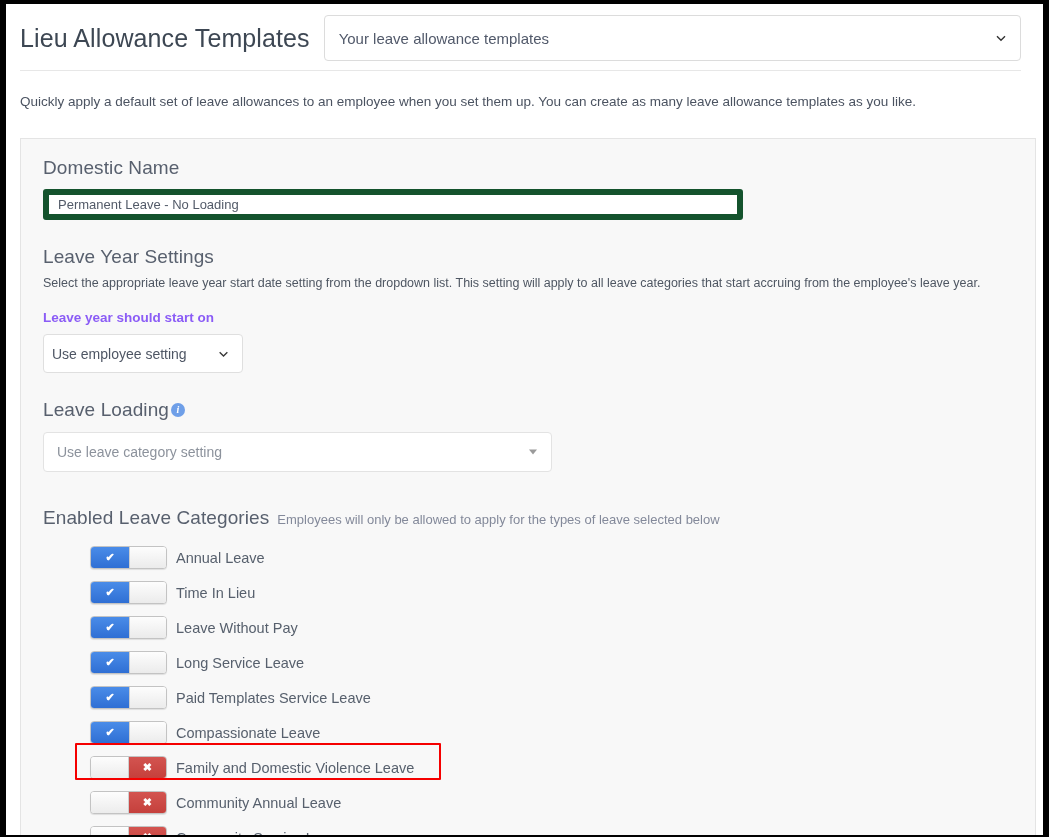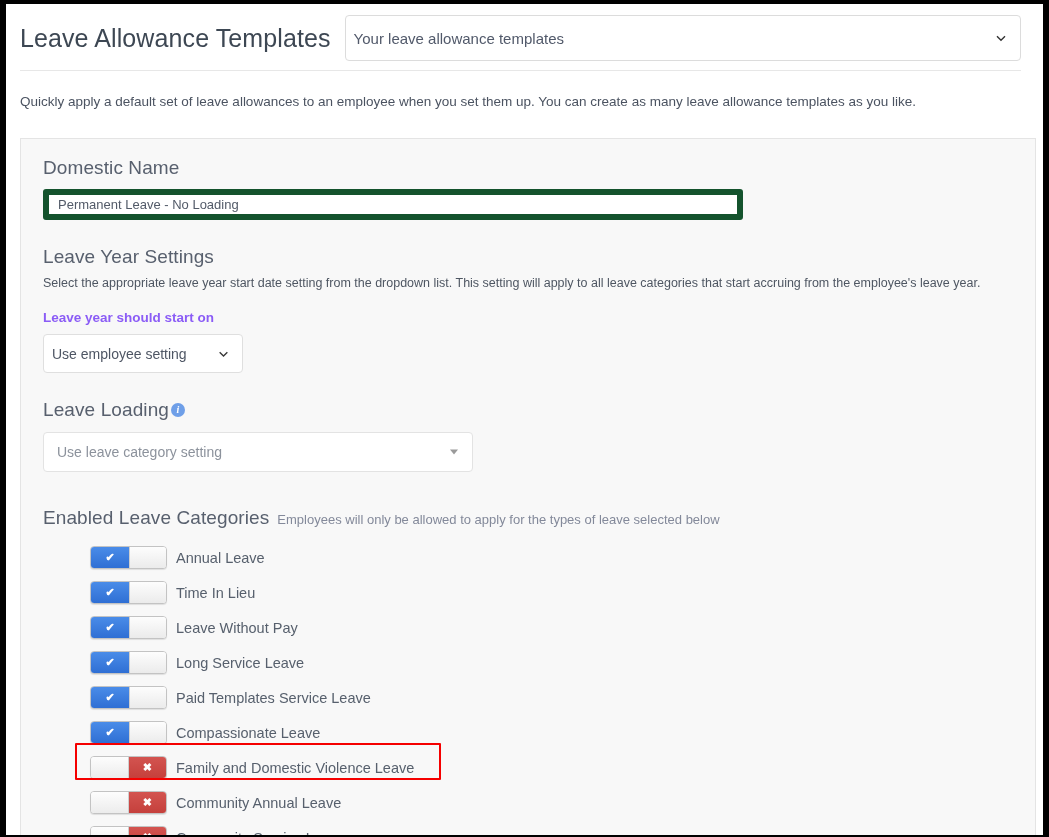--- a/index.html
+++ b/index.html
@@ -46,21 +46,21 @@
   }
   .template-select {
     flex: 1;
     position: relative;
     height: 46px;
     border: 1px solid #dcdcdc;
     border-radius: 4px;
     background: #ffffff;
     display: flex;
     align-items: center;
-    padding: 0 8px;
+    padding: 0 14px;
     box-sizing: border-box;
     margin-left: 4px;
   }
   .template-select .sel-text {
     font-size: 15px;
     color: #51596a;
   }
   .chev {
     position: absolute;
     right: 13px;
@@ -178,21 +178,21 @@
     font-size: 10px;
     font-weight: bold;
     font-style: italic;
     line-height: 14px;
     text-align: center;
     font-family: "Liberation Serif", serif;
     display: inline-block;
   }
 
   .fake-select {
-    width: 430px;
+    width: 509px;
     height: 40px;
     border: 1px solid #e3e3e3;
     border-radius: 4px;
     background: #ffffff;
     display: flex;
     align-items: center;
     padding: 17px 13px;
     box-sizing: border-box;
     position: relative;
     font-size: 14px;
@@ -293,21 +293,21 @@
     box-sizing: border-box;
     pointer-events: none;
   }
 </style>
 </head>
 <body>
 
 <div id="screen">
 
   <div class="page-header">
-    <div class="page-title">Leave Allowance Templates</div>
+    <div class="page-title">Lieu Allowance Templates</div>
     <div class="template-select">
       <span class="sel-text">Your leave allowance templates</span>
       <svg class="chev" viewBox="0 0 12 12" fill="none" stroke="currentColor" stroke-width="1.4">
         <path d="M2 4.2 L6 8.2 L10 4.2"></path>
       </svg>
     </div>
   </div>
 
   <div class="header-rule"></div>
 

